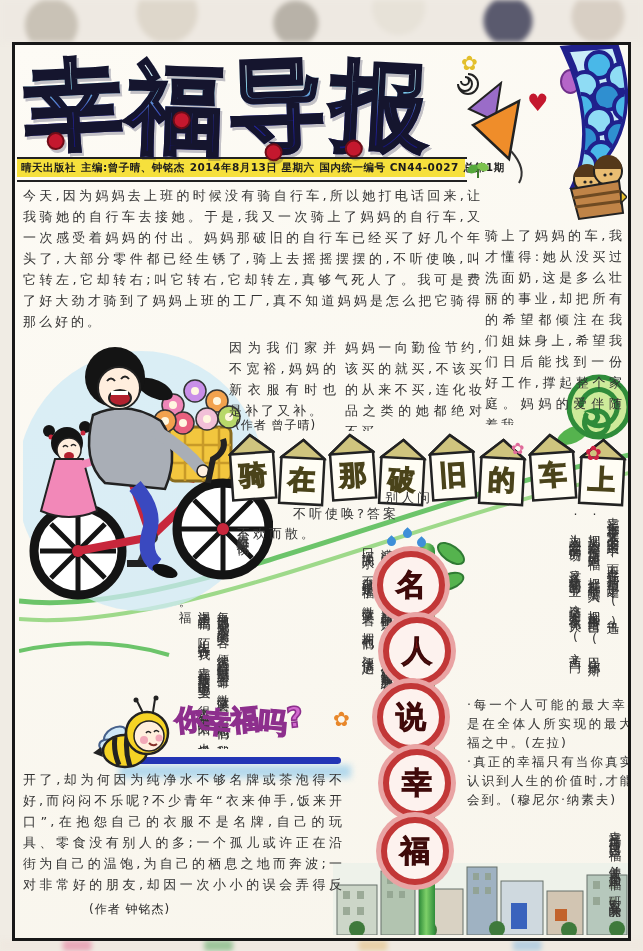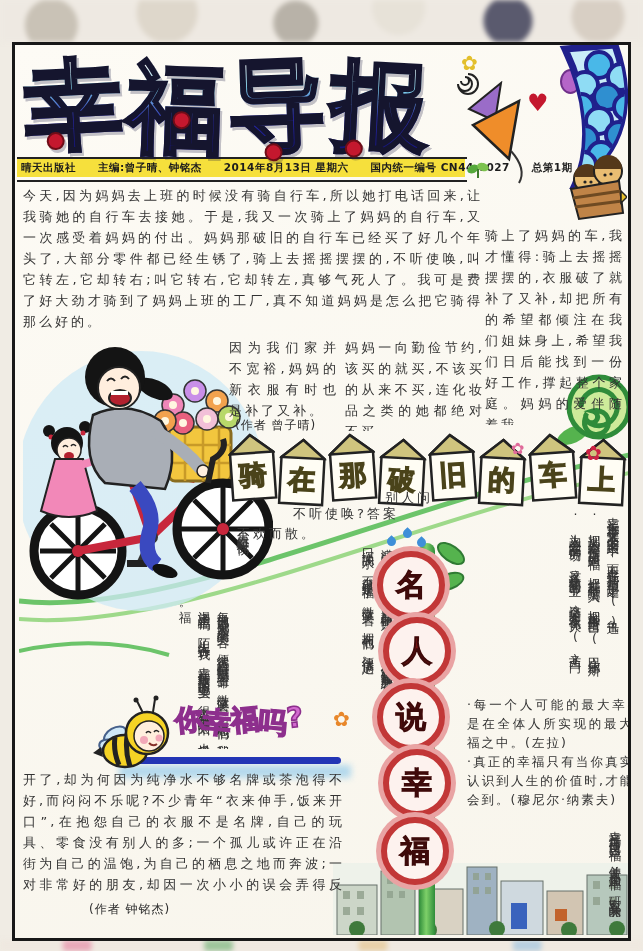--- a/index.html
+++ b/index.html
@@ -33,21 +33,21 @@
   .mchar:nth-child(2){transform:rotate(2deg) translateY(4px);}
   .mchar:nth-child(3){transform:rotate(-2deg);}
   .mchar:nth-child(4){transform:rotate(3deg) translateY(2px);}
   .mdot{position:absolute;width:14px;height:14px;border-radius:50%;background:#c4182e;border:2px solid #6e0d18;}
   .mchar:nth-child(1) .mdot{left:20px;top:82px;}
   .mchar:nth-child(2) .mdot{left:46px;top:58px;}
   .mchar:nth-child(3) .mdot{left:34px;top:94px;}
   .mchar:nth-child(4) .mdot{left:16px;top:90px;}
   .rule{height:2px;background:#222;z-index:2;}
   .infobar{left:2px;top:114px;width:448px;height:18px;background:#f6e03c;z-index:2;
-           display:flex;gap:22px;align-items:center;padding-left:4px;box-sizing:border-box;}
+           display:flex;gap:5px;align-items:center;padding-left:4px;box-sizing:border-box;}
   .infobar span{font-size:10.5px;font-weight:bold;color:#1c1c1c;white-space:nowrap;letter-spacing:.5px;}
   
   .txt{font-size:13px;line-height:21px;letter-spacing:3px;text-align:justify;overflow:hidden;z-index:2;color:#333;}
   .v{writing-mode:vertical-rl;text-orientation:upright;font-size:12.5px;line-height:19px;
      letter-spacing:2px;overflow:hidden;z-index:2;color:#333;}
   .author{font-size:12px;color:#2e2e2e;z-index:3;letter-spacing:1px;}
   
   .houses{left:214px;top:388px;width:398px;height:74px;display:flex;gap:3px;z-index:2;}
   .house{position:relative;width:47px;height:68px;}
   .house:nth-child(odd){transform:rotate(-4deg);}
@@ -168,21 +168,21 @@
           <ellipse cx="6" cy="8" rx="6" ry="4" fill="#56a93c" transform="rotate(-25 6 8)"></ellipse>
           <ellipse cx="16" cy="6" rx="6" ry="4" fill="#7cc24e" transform="rotate(20 16 6)"></ellipse>
           <path d="M11,8 L11,17" stroke="#3e7a2c" stroke-width="2"></path>
         </svg>
     </div>
     <div class="abs rule" style="left:2px;top:135px;width:450px;"></div>
 
     <div class="abs txt" style="left:8px;top:140px;width:460px;height:148px;">今天,因为妈妈去上班的时候没有骑自行车,所以她打电话回来,让我骑她的自行车去接她。于是,我又一次骑上了妈妈的自行车,又一次感受着妈妈的付出。妈妈那破旧的自行车已经买了好几个年头了,大部分零件都已经生锈了,骑上去摇摇摆摆的,不听使唤,叫它转左,它却转右;叫它转右,它却转左,真够气死人了。我可是费了好大劲才骑到了妈妈上班的工厂,真不知道妈妈是怎么把它骑得那么好的。</div>
     <div class="abs txt" style="left:214px;top:292px;width:110px;height:94px;">因为我们家并不宽裕,妈妈的新衣服有时也是补了又补。</div>
     <div class="abs txt" style="left:330px;top:292px;width:140px;height:94px;">妈妈一向勤俭节约,该买的就买,不该买的从来不买,连化妆品之类的她都绝对不买。</div>
-    <div class="abs txt" style="left:470px;top:180px;width:140px;height:200px;">骑上了妈妈的车,我才懂得:骑上去摇摇摆摆的,衣服破了就补了又补,却把所有的希望都倾注在我们姐妹身上,希望我们日后能找到一份好工作,撑起整个家庭。妈妈的爱伴随着我……</div>
+    <div class="abs txt" style="left:470px;top:180px;width:140px;height:200px;">骑上了妈妈的车,我才懂得:她从没买过洗面奶,这是多么壮丽的事业,却把所有的希望都倾注在我们姐妹身上,希望我们日后能找到一份好工作,撑起整个家庭。妈妈的爱伴随着我……</div>
     <div class="abs author" style="left:220px;top:372px;">(作者 曾子晴)</div>
 
     <div class="abs" style="left:4px;top:388px;z-index:0">
       <svg width="612" height="225">
         <path d="M0,168 C150,185 380,70 610,22" stroke="#6cc46a" stroke-width="5" fill="none"></path>
         <path d="M0,186 C160,200 390,86 610,40" stroke="#9ed98a" stroke-width="4" fill="none"></path>
         <path d="M0,218 C60,205 110,210 150,222" stroke="#6cc46a" stroke-width="4" fill="none"></path>
       </svg>
     </div>
 

